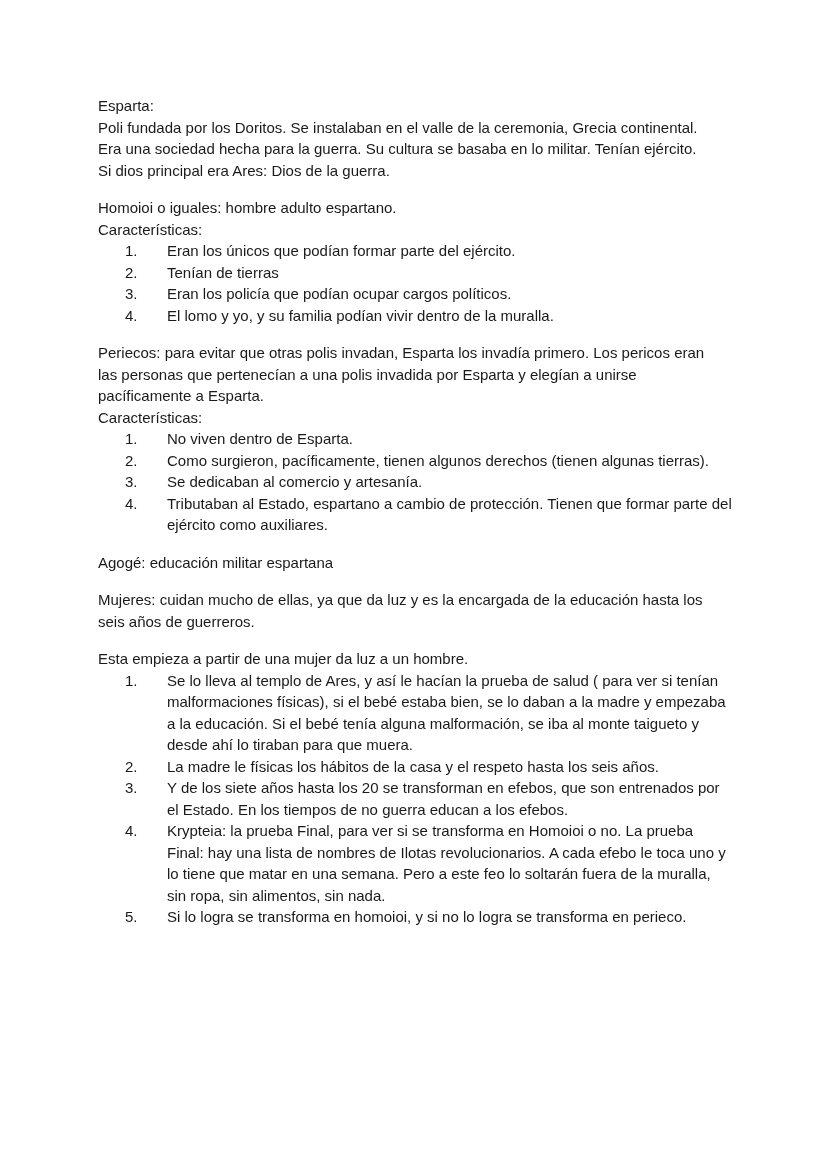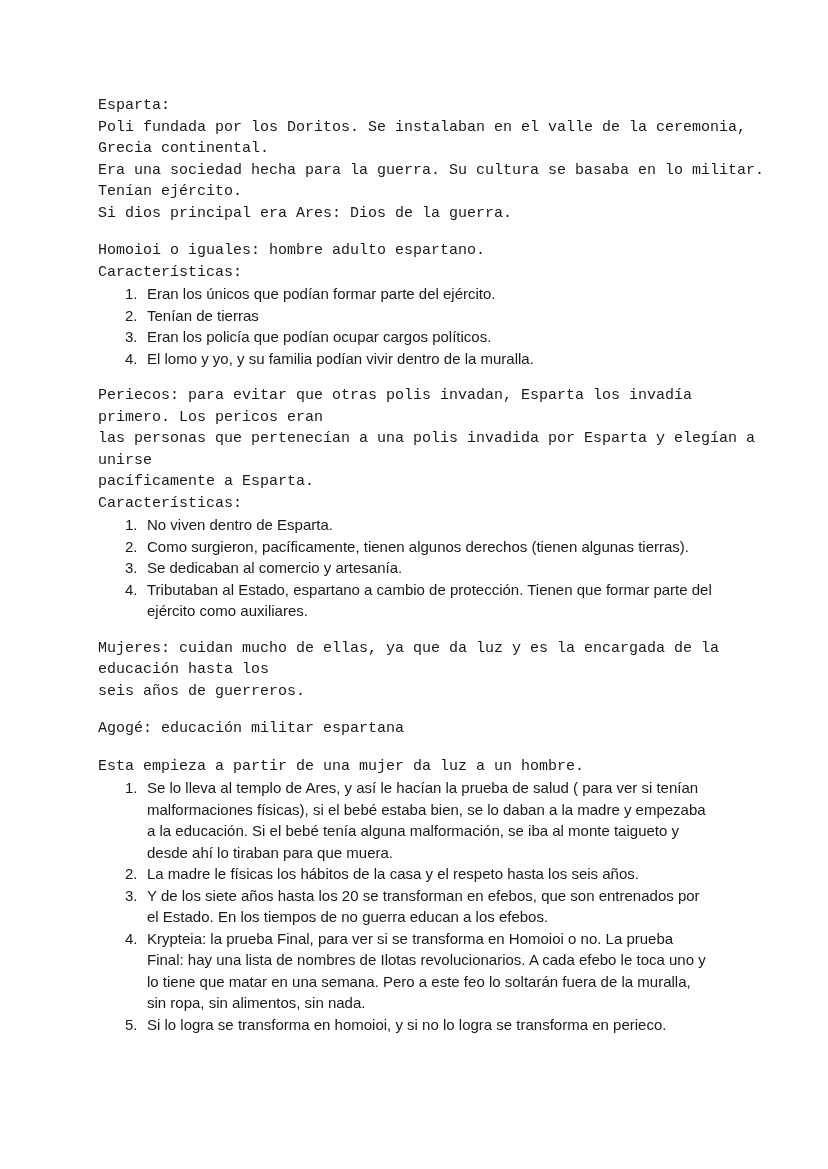--- a/index.html
+++ b/index.html
@@ -23,39 +23,39 @@
     background: #ffffff;
   }
   .content {
     position: absolute;
     left: 98px;
     top: 95px;
     width: 672px;
   }
   .para {
     white-space: pre-line;
-    font-family: Liberation Mono, monospace;
   }
   .gap-before {
     margin-top: 16px;
   }
   .list {
     
   }
   .list-item {
     display: flex;
     margin-left: 27px;
   }
   .list-num {
     flex: 0 0 22px;
     width: 22px;
   }
   .list-text {
     flex: 1 1 auto;
     white-space: pre-line;
+    margin-left: 20px;
   }
 </style>
 </head>
 <body>
 
 <div class="page">
   <div class="content" id="doc">
       <div class="para">Esparta:
 Poli fundada por los Doritos. Se instalaban en el valle de la ceremonia, Grecia continental.
 Era una sociedad hecha para la guerra. Su cultura se basaba en lo militar. Tenían ejército.
@@ -96,23 +96,23 @@
         <div class="list-item">
           <span class="list-num">3.</span>
           <span class="list-text">Se dedicaban al comercio y artesanía.</span>
         </div>
         <div class="list-item">
           <span class="list-num">4.</span>
           <span class="list-text">Tributaban al Estado, espartano a cambio de protección. Tienen que formar parte del
 ejército como auxiliares.</span>
         </div>
       </div>
+      <div class="para gap-before">Agogé: educación militar espartana</div>
       <div class="para gap-before">Mujeres: cuidan mucho de ellas, ya que da luz y es la encargada de la educación hasta los
 seis años de guerreros.</div>
-      <div class="para gap-before">Agogé: educación militar espartana</div>
       <div class="para gap-before">Esta empieza a partir de una mujer da luz a un hombre.</div>
       <div class="list">
         <div class="list-item">
           <span class="list-num">1.</span>
           <span class="list-text">Se lo lleva al templo de Ares, y así le hacían la prueba de salud ( para ver si tenían
 malformaciones físicas), si el bebé estaba bien, se lo daban a la madre y empezaba
 a la educación. Si el bebé tenía alguna malformación, se iba al monte taigueto y
 desde ahí lo tiraban para que muera.</span>
         </div>
         <div class="list-item">

